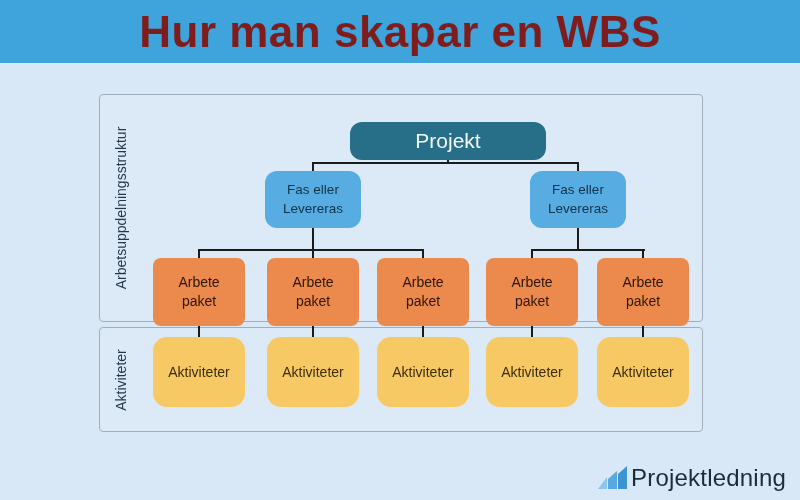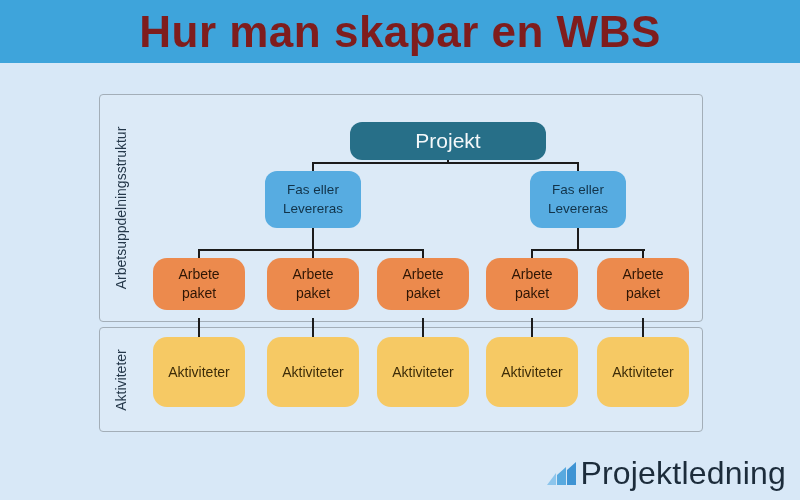--- a/index.html
+++ b/index.html
@@ -46,23 +46,23 @@
     background:var(--root_bg); color:var(--root_text);
     border-radius:12px; font-size:21px;margin-top:14px;
   }
   .node-phase {
     top:171px; width:96px; height:57px;
     background:var(--phase_bg); color:var(--phase_text);
     border-radius:12px; font-size:13.5px;
   }
   .phase-1 { left:265px; } .phase-2 { left:530px; }
   .node-wp {
-    top:258px; width:92px; height:52px;
+    top:258px; width:92px; height:68px;
     background:var(--work_bg); color:var(--work_text);
-    border-radius:14px; font-size:14px;
+    border-radius:8px; font-size:14px;
   }
   .wp-1{left:153px} .wp-2{left:267px} .wp-3{left:377px} .wp-4{left:486px} .wp-5{left:597px}
   .node-act {
     top:337px; width:92px; height:70px;
     background:var(--activity_bg); color:var(--activity_text);
     border-radius:14px; font-size:14px;
   }
   .act-1{left:153px} .act-2{left:267px} .act-3{left:377px} .act-4{left:486px} .act-5{left:597px}
   
   .line { position:absolute; background:var(--connector); }
@@ -80,21 +80,21 @@
   .s-5{left:642px; top:250px; height:9px;}
   .d-1{left:198px; top:318px; height:20px;} .d-2{left:312px; top:318px; height:20px;}
   .d-3{left:422px; top:318px; height:20px;} .d-4{left:531px; top:318px; height:20px;}
   .d-5{left:642px; top:318px; height:20px;}
   
   .brand {
     position:absolute; right:14px; bottom:8px;
     display:flex; align-items:center; gap:3px;
   }
   .brand .brand-text {
-    font-size:32px; color:var(--brand_text); letter-spacing:0.2px;
+    font-size:24px; color:var(--brand_text); letter-spacing:0.2px;
   }
   .brand svg { display:block; }
 </style>
 </head>
 <body>
 
 <div class="header">
   <div class="title">Hur man skapar en WBS</div>
 </div>
 

